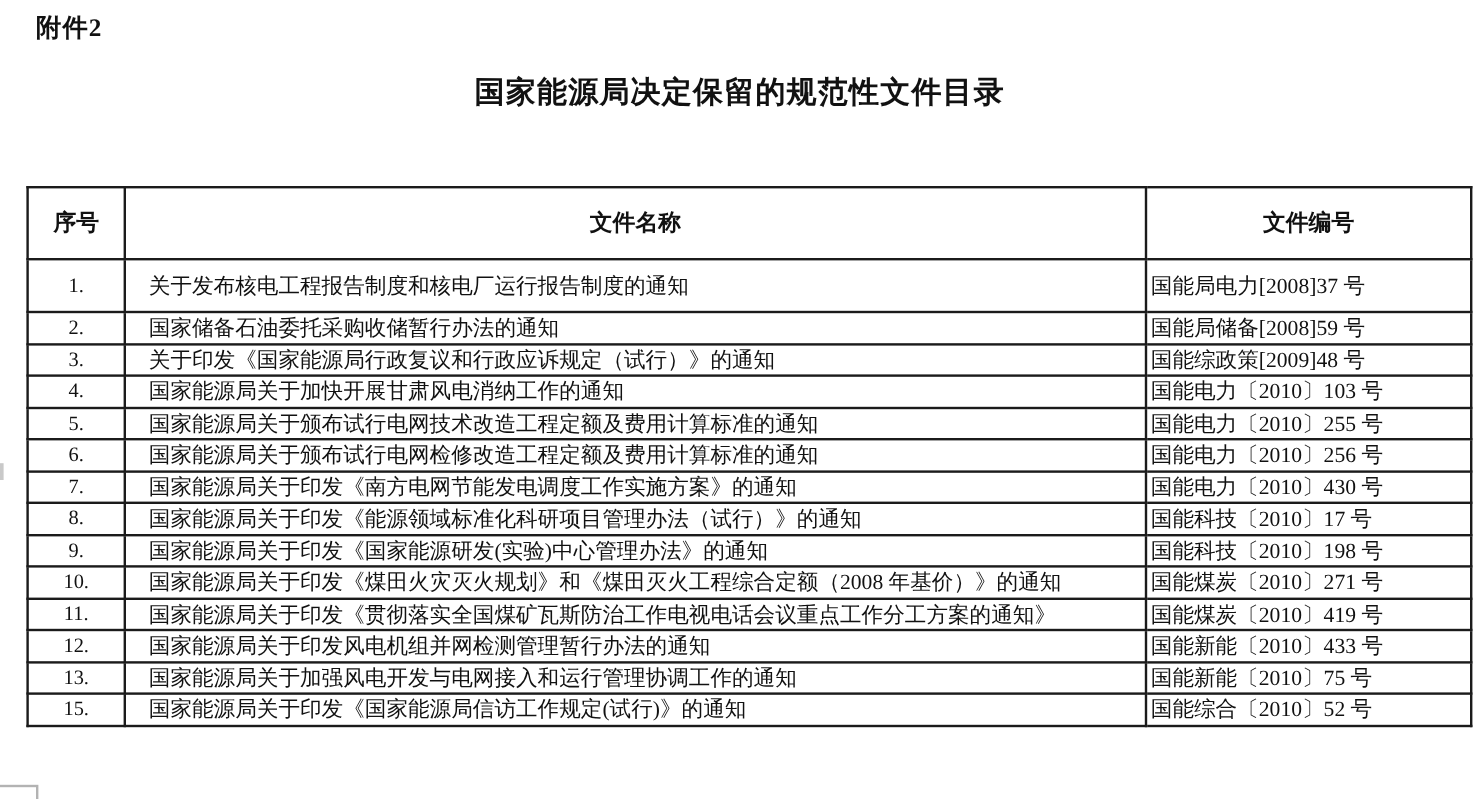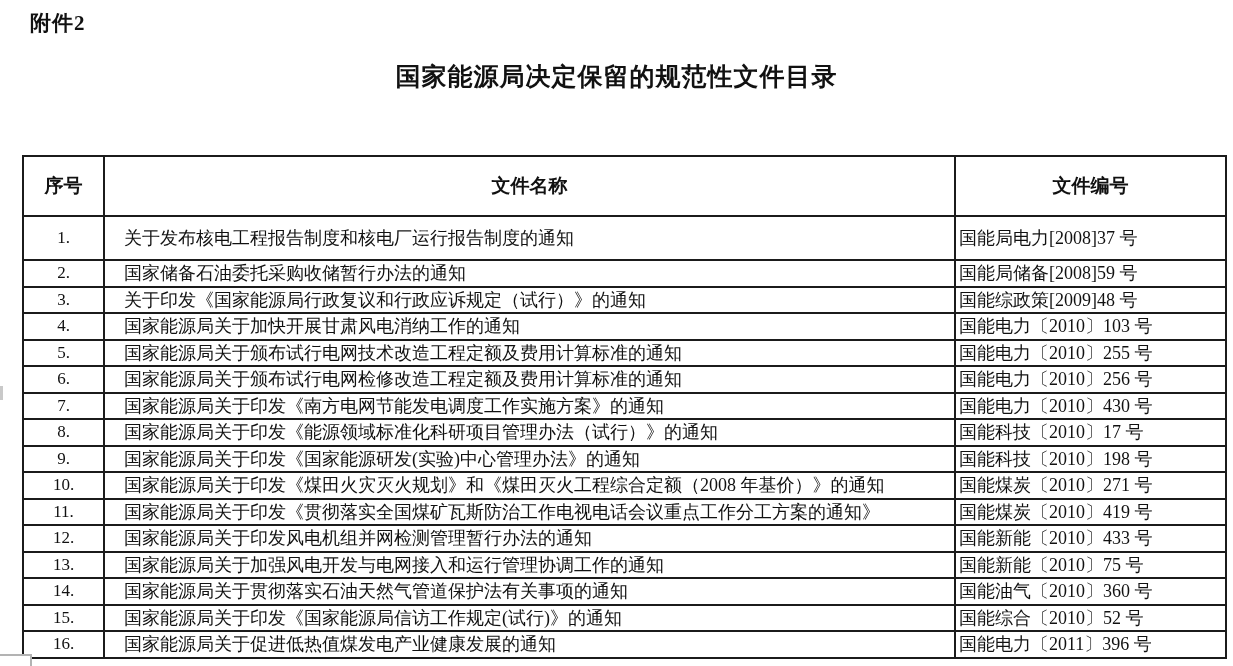--- a/index.html
+++ b/index.html
@@ -179,31 +179,21 @@
       <td class="c-no">12.</td>
       <td class="c-name">国家能源局关于印发风电机组并网检测管理暂行办法的通知</td>
       <td class="c-doc">国能新能〔2010〕433 号</td>
     </tr>
     <tr>
       <td class="c-no">13.</td>
       <td class="c-name">国家能源局关于加强风电开发与电网接入和运行管理协调工作的通知</td>
       <td class="c-doc">国能新能〔2010〕75 号</td>
     </tr>
     <tr>
-      <td class="c-no">14.</td>
-      <td class="c-name">国家能源局关于贯彻落实石油天然气管道保护法有关事项的通知</td>
-      <td class="c-doc">国能油气〔2010〕360 号</td>
-    </tr>
-    <tr>
       <td class="c-no">15.</td>
       <td class="c-name">国家能源局关于印发《国家能源局信访工作规定(试行)》的通知</td>
       <td class="c-doc">国能综合〔2010〕52 号</td>
-    </tr>
-    <tr>
-      <td class="c-no">16.</td>
-      <td class="c-name">国家能源局关于促进低热值煤发电产业健康发展的通知</td>
-      <td class="c-doc">国能电力〔2011〕396 号</td>
     </tr>
   </tbody>
 </table>
 
 <div class="edge-mark"></div>
 <div class="corner-artifact"></div>
 
 </body></html>

